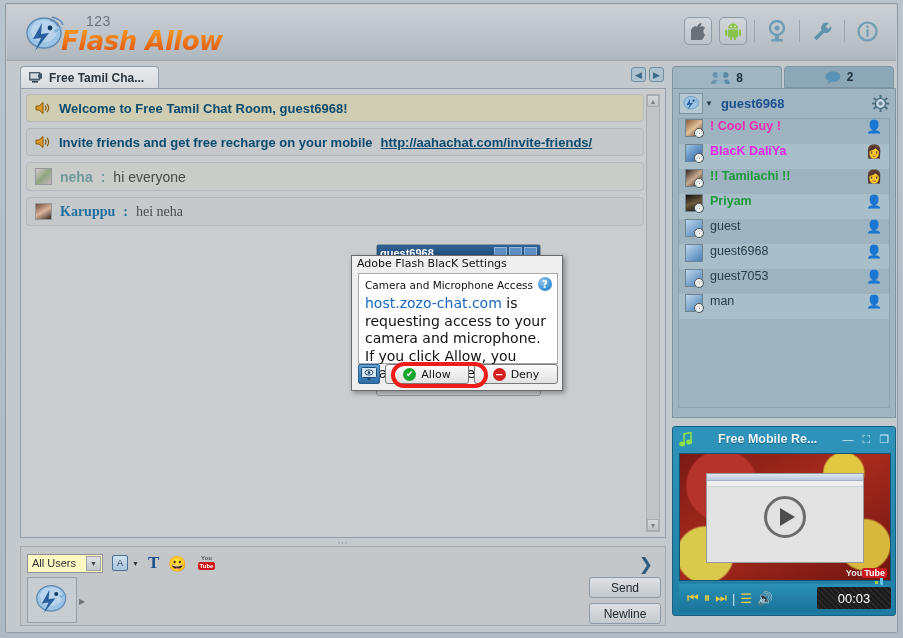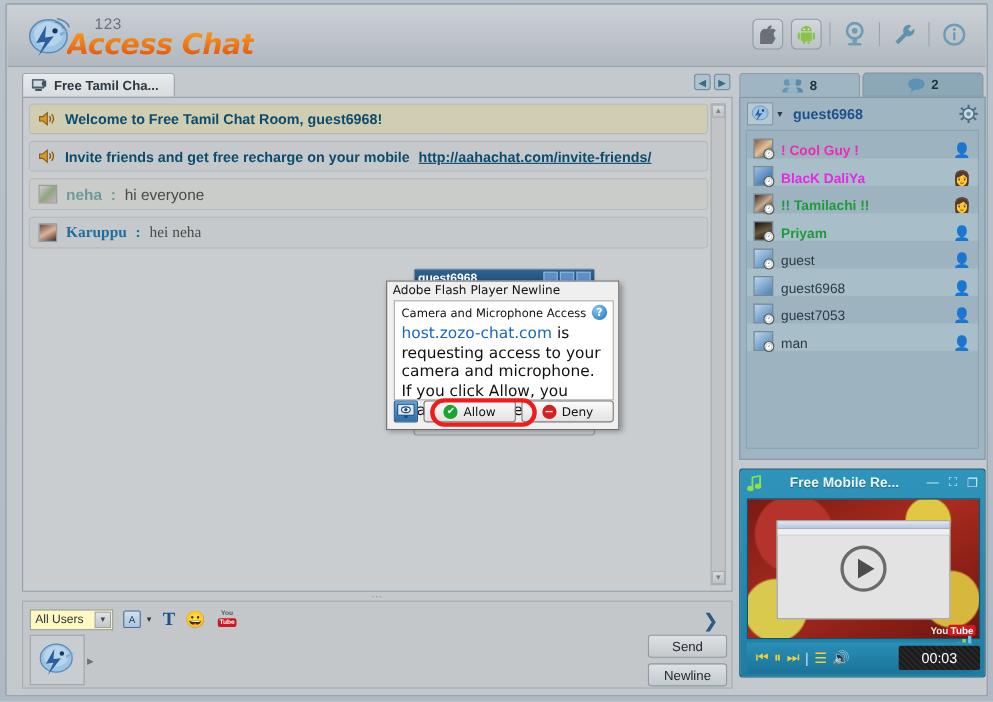--- a/index.html
+++ b/index.html
@@ -267,21 +267,21 @@
   .gear {
     margin-left: auto; width: 17px; height: 17px; cursor: pointer;
   }
   .ulist {
     margin: 1px 5px; height: 290px;
     border: 1px solid #8aa3b1;
     background: #9db4c0;
     overflow: hidden;
   }
   .urow {
-    height: 25px; display: flex; align-items: flex-end;
+    height: 25px; display: flex; align-items: flex-start;
     padding: 0 6px; gap: 7px; cursor: pointer;
   }
   .urow.z { background: #a8bec9; }
   .uava {
     width: 18px; height: 18px; flex: none;
     border: 1px solid #70848f;
     position: relative;
   }
   .uclock {
     position: absolute; right: -2px; bottom: -2px;
@@ -471,21 +471,21 @@
         <svg class="logo-bird" viewBox="0 0 42 40">
           <ellipse cx="20" cy="18" rx="17" ry="15" fill="#9cc4e4" stroke="#5f8ab4" stroke-width="1.4"></ellipse>
           <ellipse cx="20" cy="16" rx="13" ry="11" fill="#c5dcef" opacity=".7"></ellipse>
           <circle cx="26" cy="13" r="2.4" fill="#123a5e"></circle>
           <path d="M30 15 L40 12 L31 18 Z" fill="#7fb0d8"></path>
           <path d="M18 8 L9 24 L17 23 L11 36 L25 18 L17 19 Z" fill="#2b5f9e"></path>
           <path d="M26 5 q6 1 8 6" stroke="#5f8ab4" stroke-width="1.6" fill="none"></path>
           <path d="M28 2 q9 2 11 8" stroke="#5f8ab4" stroke-width="1.6" fill="none"></path>
         </svg>
         <div class="logo-123">123</div>
-        <div class="logo-text">Access Chat</div>
+        <div class="logo-text">Flash Allow</div>
       </div>
       <div class="hdr-icons">
         <div class="hdr-btn">
           <svg width="15" height="17" viewBox="0 0 15 17">
             <path d="M10.5 0c.2 1.3-.4 2.6-1.2 3.3-.8.8-2 1.4-3 1.3-.2-1.2.4-2.5 1.2-3.3C8.3.6 9.6 0 10.5 0z" fill="#6b7078"></path>
             <path d="M13.6 12.5c-.5 1.2-.8 1.7-1.4 2.7-.9 1.4-2.2 3.1-3.7 3.1-1.4 0-1.7-.9-3.6-.9-1.8 0-2.2.9-3.6.9-1.5 0-2.7-1.5-3.6-2.9C-.9 11.6-.5 7 1.4 4.8c.9-1 2.2-1.6 3.4-1.6 1.3 0 2.1.8 3.2.8 1 0 1.6-.8 3.1-.8 1.1 0 2.3.6 3.2 1.7-2.8 1.5-2.4 5.5.3 7.6z" fill="#6b7078"></path>
           </svg>
         </div>
         <div class="hdr-btn">
           <svg width="16" height="17" viewBox="0 0 16 17">
@@ -778,21 +778,21 @@
         <span>guest6968</span>
         <span class="behind-btns">
           <i></i>
           <i></i>
           <i></i>
         </span>
       </div>
     </div>
 
     <div class="flash-dialog">
-      <div class="fd-title">Adobe Flash Player Newline</div>
+      <div class="fd-title">Adobe Flash BlacK Settings</div>
       <div class="fd-body">
         <div class="fd-h">Camera and Microphone Access</div>
         <div class="fd-help">?</div>
         <div class="fd-p">
           <span class="fd-link">host.zozo-chat.com</span><span> is requesting access to your camera and microphone. If you click Allow, you may be recorded.</span>
         </div>
       </div>
       <div class="fd-foot">
         <div class="fd-cam">
           <svg width="16" height="14" viewBox="0 0 16 14">

